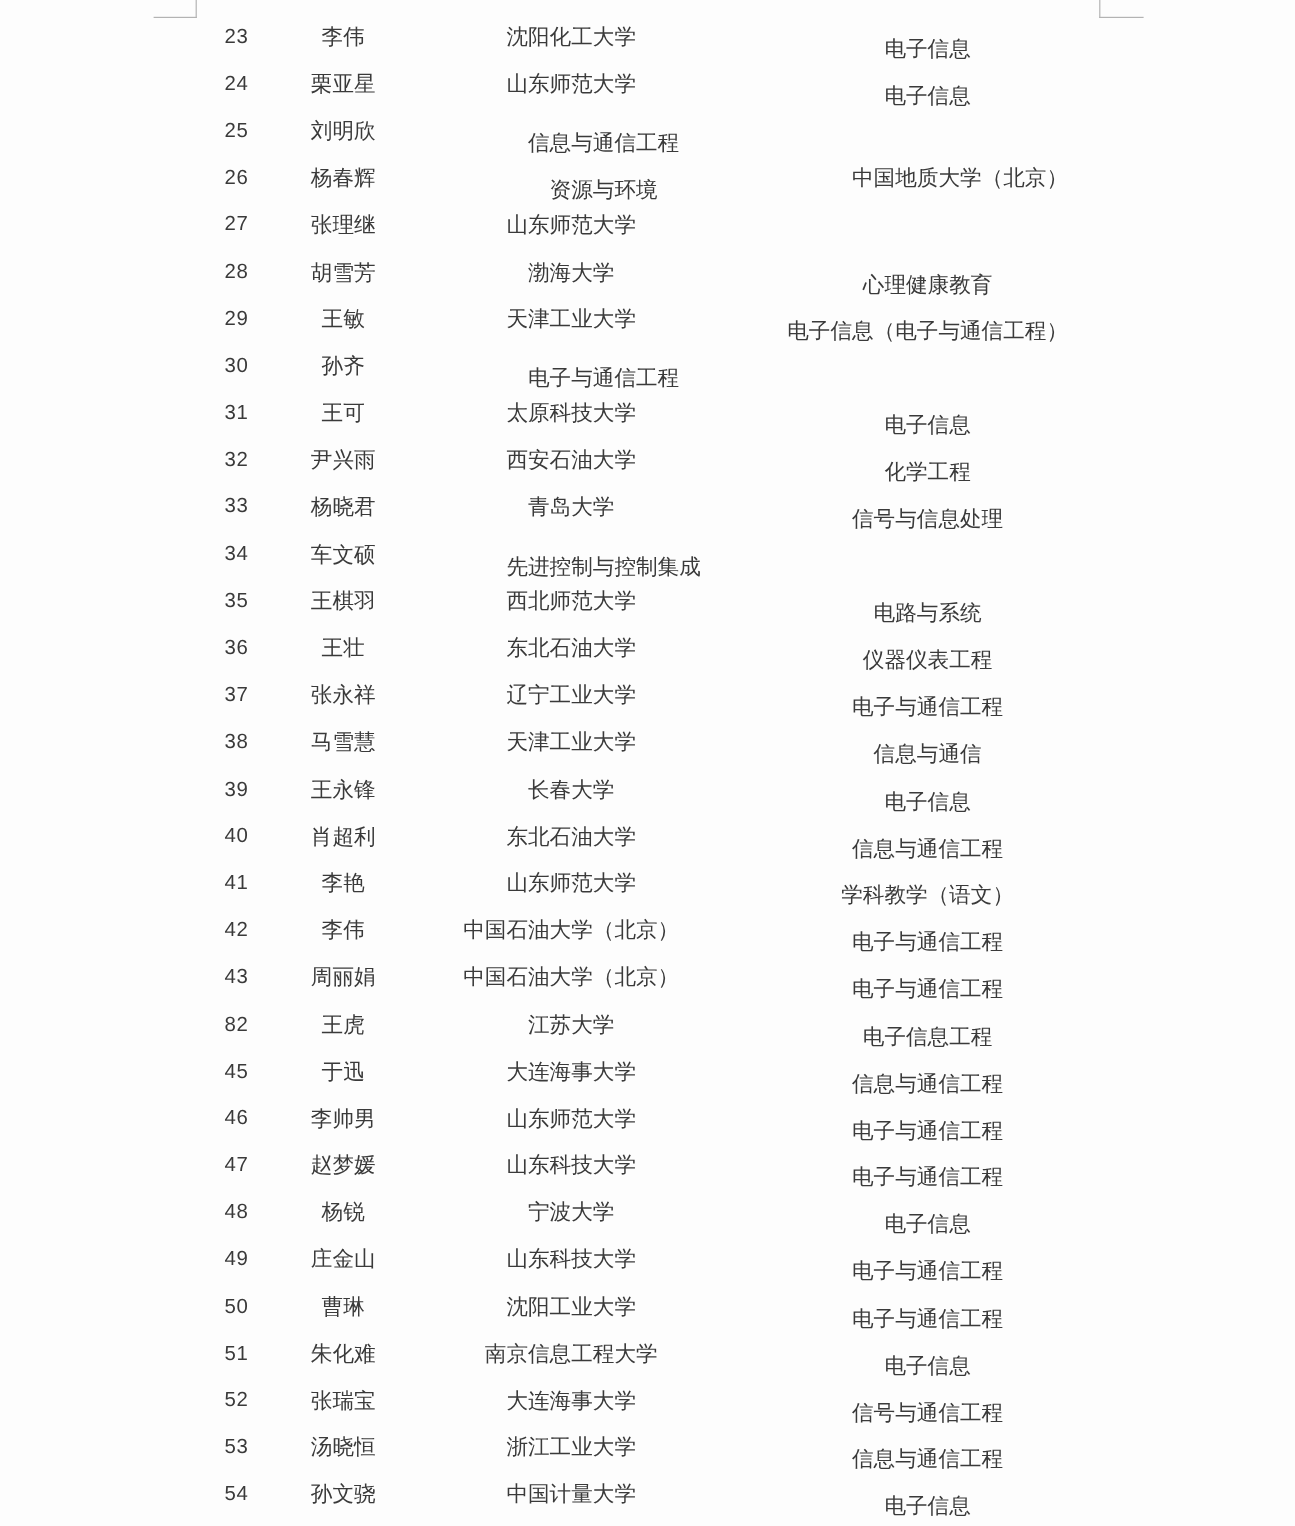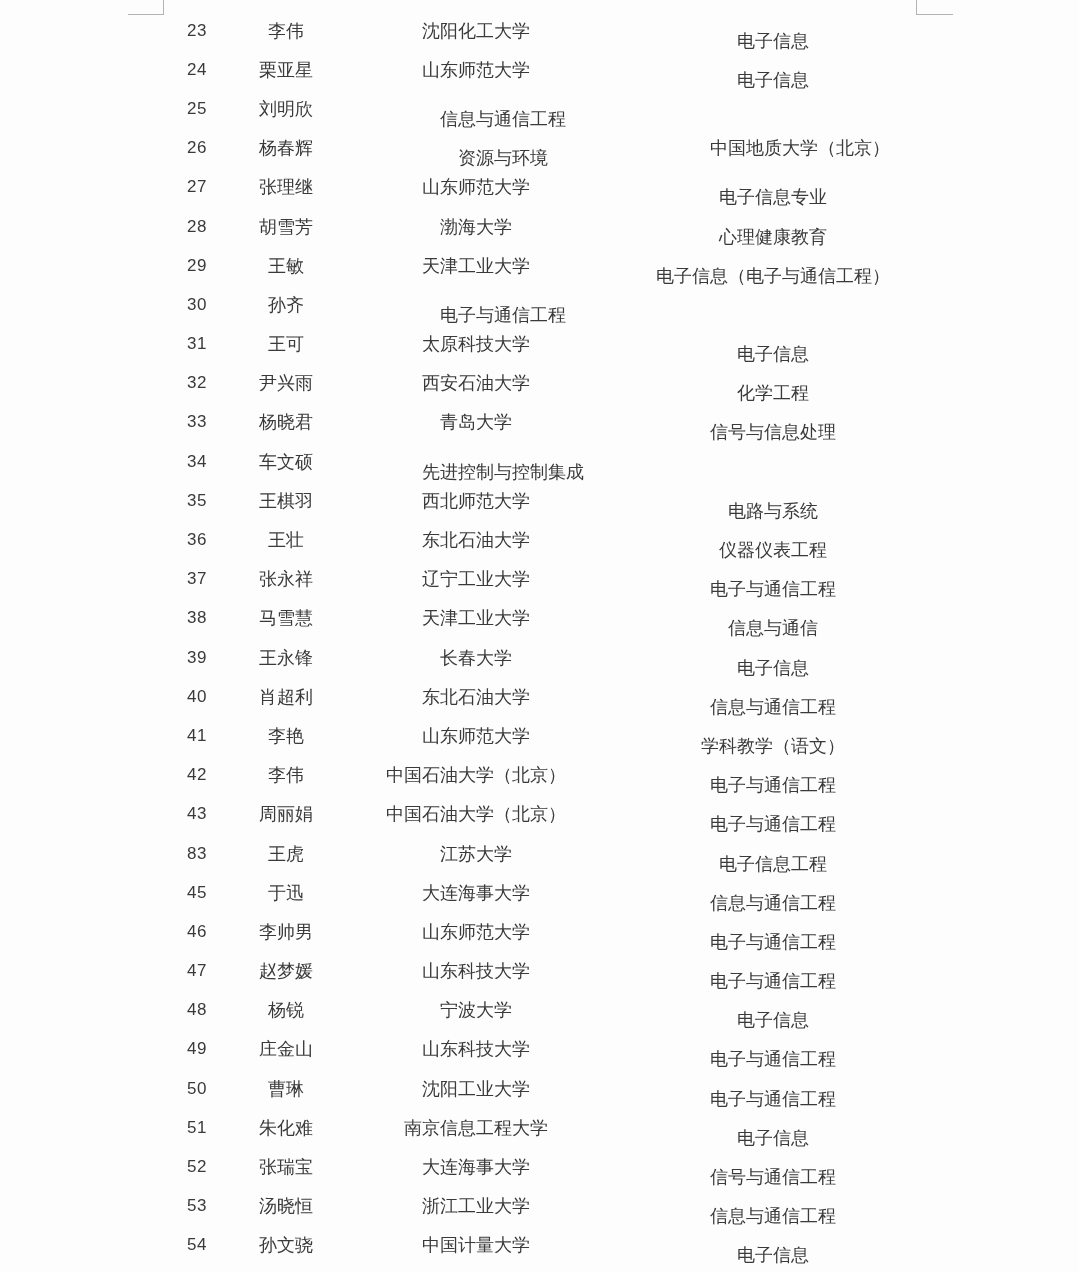--- a/index.html
+++ b/index.html
@@ -72,21 +72,20 @@
       <div class="row">
         <div class="cell no">26</div>
         <div class="cell name">杨春辉</div>
         <div class="cell major">资源与环境</div>
         <div class="cell univ">中国地质大学（北京）</div>
       </div>
       <div class="row">
         <div class="cell no">27</div>
         <div class="cell name">张理继</div>
         <div class="cell univ">山东师范大学</div>
-        <div class="cell major">电子信息专业</div>
       </div>
       <div class="row">
         <div class="cell no">28</div>
         <div class="cell name">胡雪芳</div>
         <div class="cell univ">渤海大学</div>
         <div class="cell major">心理健康教育</div>
       </div>
       <div class="row">
         <div class="cell no">29</div>
         <div class="cell name">王敏</div>
@@ -169,21 +168,21 @@
         <div class="cell univ">中国石油大学（北京）</div>
         <div class="cell major">电子与通信工程</div>
       </div>
       <div class="row">
         <div class="cell no">43</div>
         <div class="cell name">周丽娟</div>
         <div class="cell univ">中国石油大学（北京）</div>
         <div class="cell major">电子与通信工程</div>
       </div>
       <div class="row">
-        <div class="cell no">83</div>
+        <div class="cell no">82</div>
         <div class="cell name">王虎</div>
         <div class="cell univ">江苏大学</div>
         <div class="cell major">电子信息工程</div>
       </div>
       <div class="row">
         <div class="cell no">45</div>
         <div class="cell name">于迅</div>
         <div class="cell univ">大连海事大学</div>
         <div class="cell major">信息与通信工程</div>
       </div>

